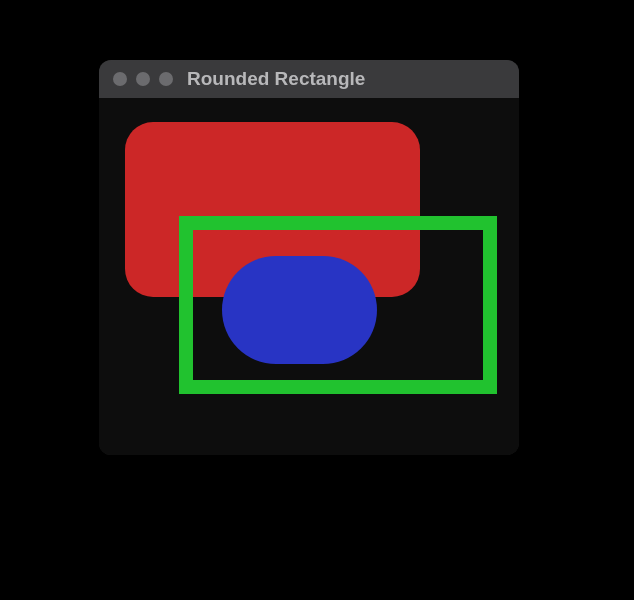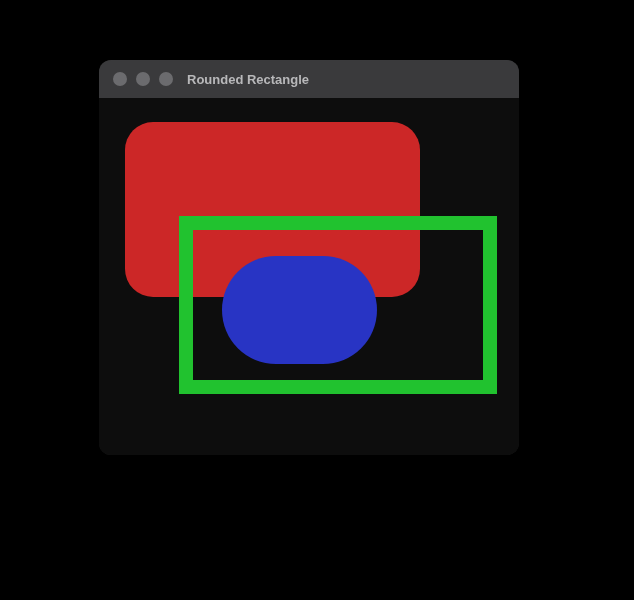--- a/index.html
+++ b/index.html
@@ -44,21 +44,21 @@
     
     .traffic-light {
       width: 14px;
       height: 14px;
       border-radius: 50%;
       background: #6b6b6e;
     }
     
     .title {
       color: #b8b8ba;
-      font-size: 13px;
+      font-size: 19px;
       font-weight: 600;
       margin-left: 14px;
     }
     
     .content {
       position: relative;
       width: 100%;
       height: calc(100% - 38px);
       background: #0d0d0d;
     }

